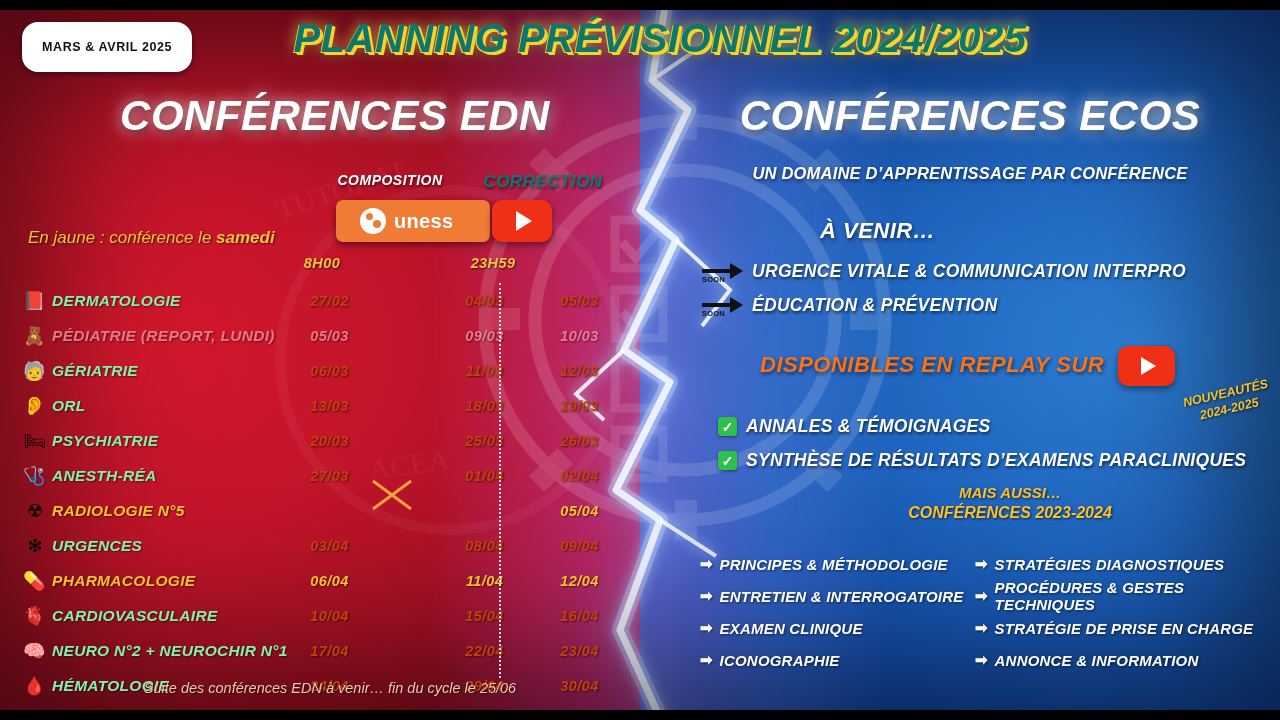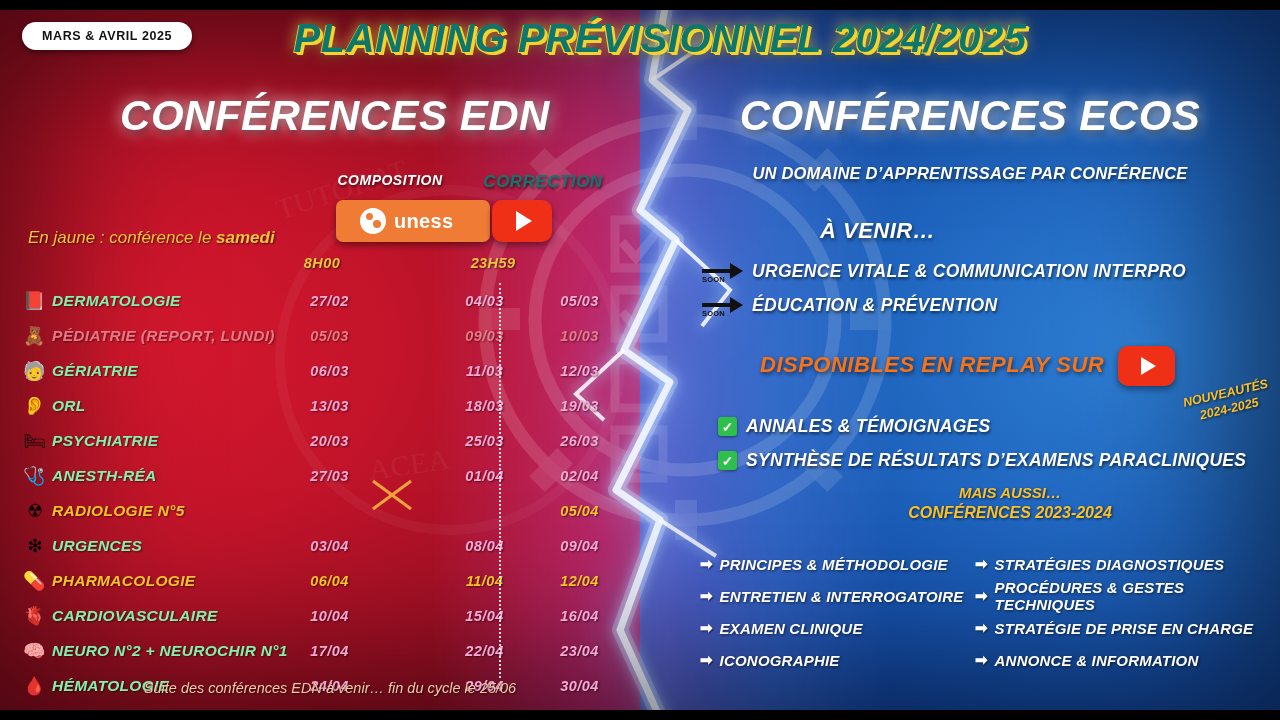--- a/index.html
+++ b/index.html
@@ -19,21 +19,21 @@
   
   .watermark{position:absolute;left:470px;top:40px;width:430px;height:560px;opacity:.16;pointer-events:none;}
   .wm2{position:absolute;left:250px;top:150px;width:400px;height:430px;opacity:.10;pointer-events:none;}
 
   
   .bolt{position:absolute;left:520px;top:-10px;width:300px;height:740px;pointer-events:none;
         filter:drop-shadow(0 0 7px rgba(180,210,255,.95)) drop-shadow(0 0 22px rgba(120,170,255,.6));}
 
   
   .date-badge{position:absolute;left:22px;top:22px;background:#fff;border-radius:16px;
-    padding:7px 20px;font-weight:bold;font-size:12.5px;letter-spacing:.6px;color:#111;
+    padding:18px 20px;font-weight:bold;font-size:12.5px;letter-spacing:.6px;color:#111;
     box-shadow:0 2px 6px rgba(0,0,0,.5);white-space:nowrap;}
 
   .main-title{position:absolute;left:230px;top:16px;width:860px;text-align:center;
     font-size:40px;font-weight:bold;font-style:italic;letter-spacing:.5px;color:#0f766e;
     -webkit-text-stroke:0px;
     text-shadow:
       2px 2px 0 #f5d32e, 3px 3px 0 #f5d32e, -1px 1px 0 #f5d32e,
       0 0 14px rgba(255,230,90,.85), 0 4px 10px rgba(0,0,0,.6);}
 
   .h-edn{position:absolute;left:55px;top:92px;width:560px;text-align:center;
@@ -75,21 +75,21 @@
   .time-23h{position:absolute;left:448px;top:255px;width:90px;text-align:center;font-size:14.5px;
     font-weight:bold;font-style:italic;color:#f2c23e;letter-spacing:.4px;text-shadow:1px 1px 2px rgba(0,0,0,.6);}
 
   
   #edn-table{position:absolute;left:18px;top:283px;width:600px;}
   .row{position:relative;height:35px;display:flex;align-items:center;}
   .row .ico{width:34px;height:26px;display:flex;align-items:center;justify-content:center;font-size:18px;flex:none;}
   .row .nm{flex:0 0 235px;font-size:15.5px;font-weight:bold;font-style:italic;color:#86efac;letter-spacing:.3px;
     text-shadow:1px 1px 2px rgba(0,0,0,.55);white-space:nowrap;overflow:hidden;}
   .row .d1,.row .d2,.row .d3{width:90px;text-align:center;font-size:14.5px;font-weight:bold;font-style:italic;
-    color:#f9a8d4;letter-spacing:.4px;text-shadow:1px 1px 2px rgba(0,0,0,.55);}
+    color:#c2410c;letter-spacing:.4px;text-shadow:1px 1px 2px rgba(0,0,0,.55);}
   .row .d1{margin-left:4px;}
   .row .d2{margin-left:78px;}
   .row .d3{margin-left:18px;}
   .row.dim .nm,.row.dim .d1,.row.dim .d2,.row.dim .d3{color:#f08a94;opacity:.85;}
   .row.hl .nm,.row.hl .d1,.row.hl .d2,.row.hl .d3{color:#f9c12c;}
 
   .dotted{position:absolute;left:499px;top:283px;width:0;height:395px;
     border-left:2px dotted rgba(255,255,255,.85);}
   .xmark{position:absolute;left:370px;top:478px;width:44px;height:34px;}
 

